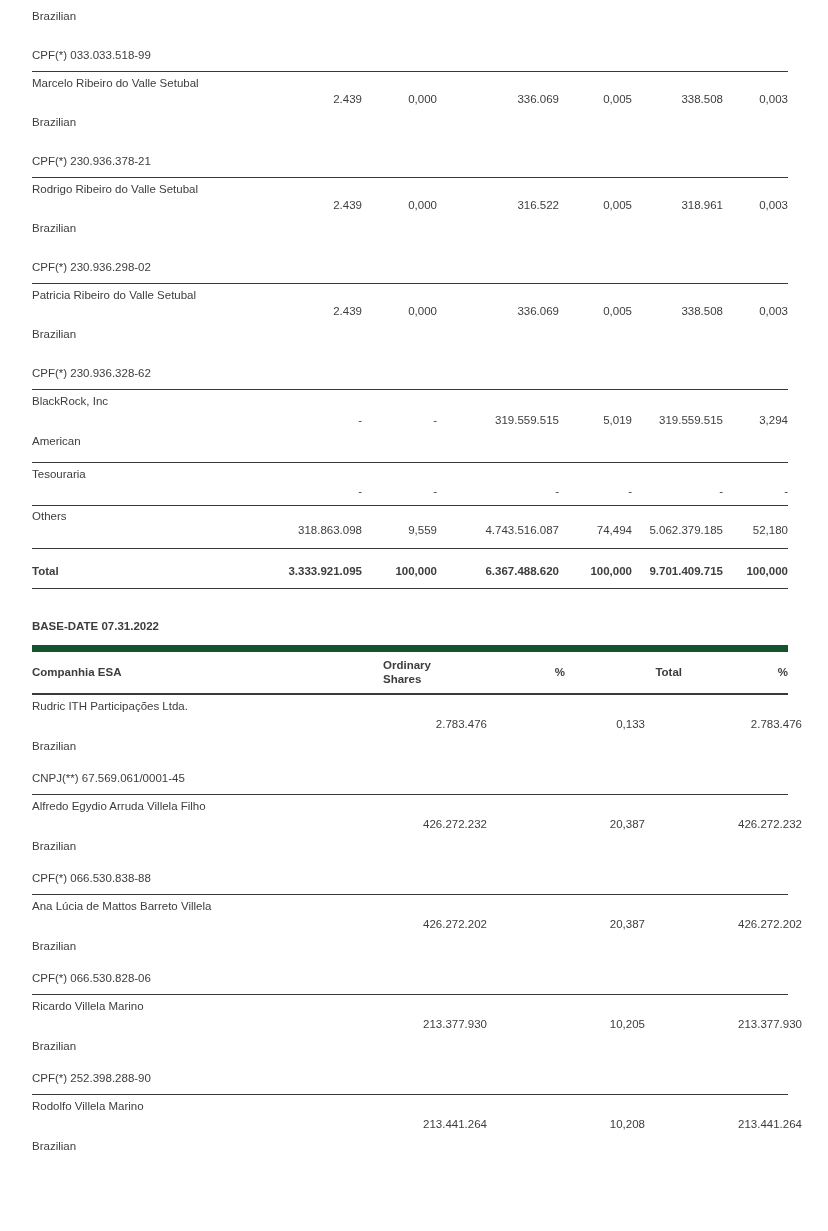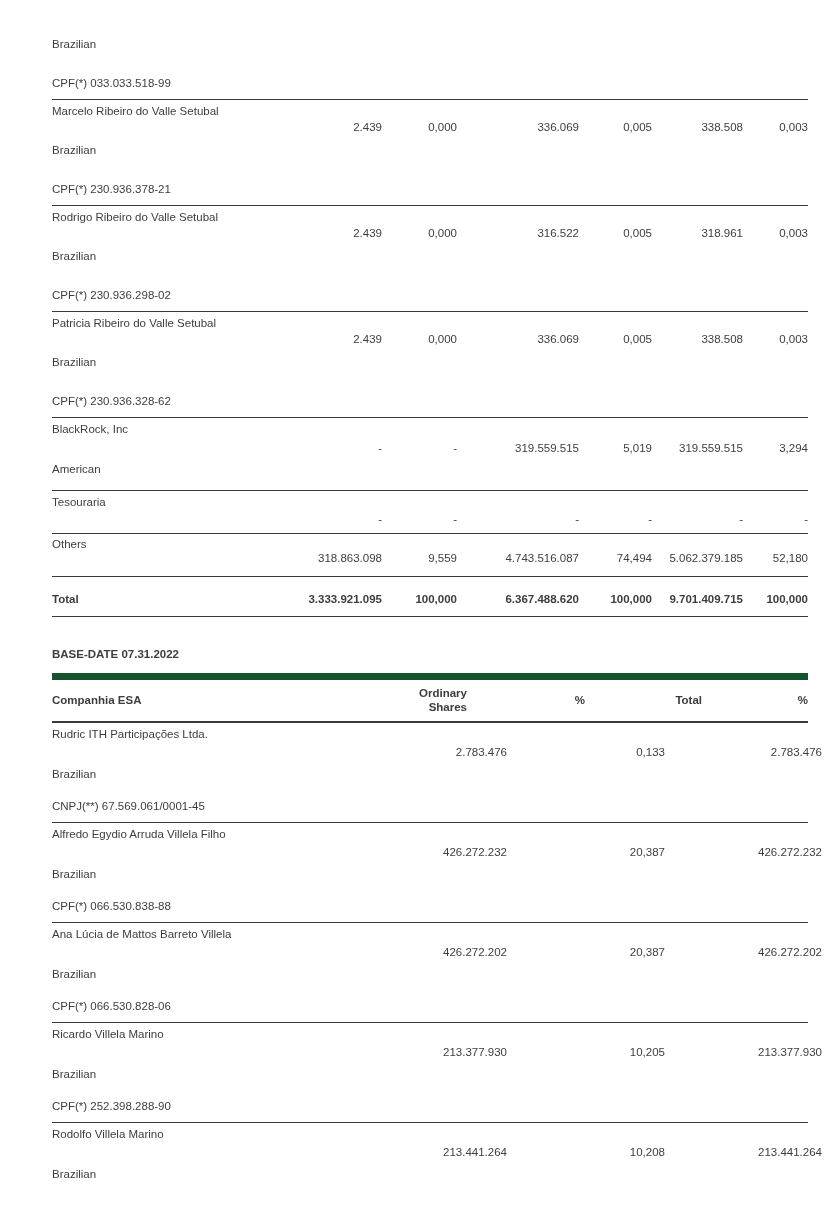--- a/index.html
+++ b/index.html
@@ -9,24 +9,23 @@
     height: 1231px;
     background: #ffffff;
     font-family: "Liberation Sans", sans-serif;
     font-size: 11.5px;
     line-height: 14px;
     color: #3d3d3d;
     overflow: hidden;
   }
   .content {
     position: absolute;
-    left: 52px;
+    left: 32px;
     top: 0;
     width: 756px;
-    padding-top: 28px;
   }
   .partial .tax { margin-top: 18px; padding-bottom: 8px; }
 
   .entry { border-top: 1px solid #3a3a3a; }
   .entry .name { padding-top: 4px; }
   .grid1 { display: grid; grid-template-columns: 170px 160px 75px 122px 73px 91px 65px; }
   .grid2 { display: grid; grid-template-columns: 310px 105px 118px 117px 106px; }
   .num { text-align: right; }
 
   .t1 .nums { margin-top: 2px; }
@@ -57,21 +56,21 @@
   }
 
   .t2-header {
     border-top: 7px solid #14532d;
     border-bottom: 1px solid #3a3a3a;
     font-weight: bold;
     padding: 6px 0 7px 0;
   }
   .t2-header .cell { display: flex; align-items: center; }
   .t2-header .cell.num { justify-content: flex-end; }
-  .hdr-os { margin-left: auto; width: 64px; text-align: right; }
+  .hdr-os { margin-left: auto; width: 64px; text-align: left; }
 
   .page-num {
     position: absolute;
     top: 1228px;
     right: 70px;
   }
 </style>
 </head>
 <body>
 

